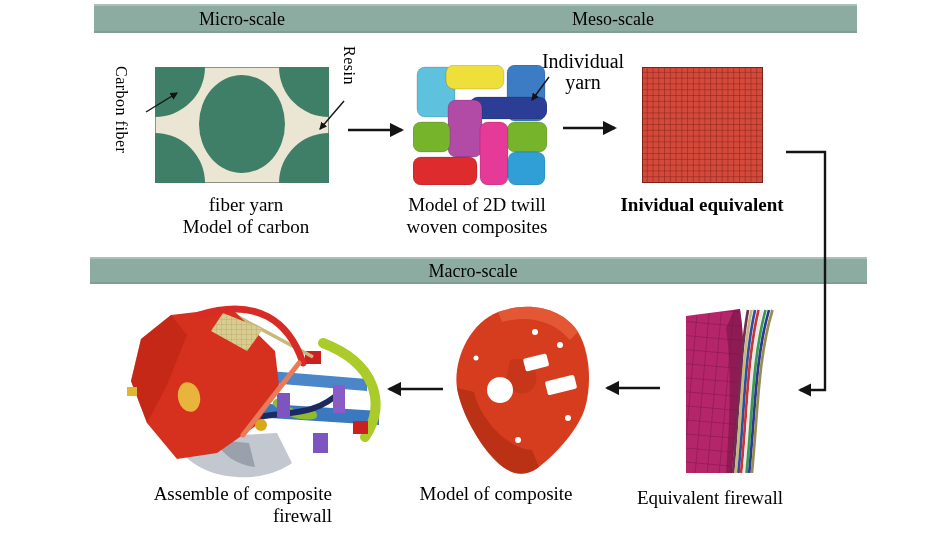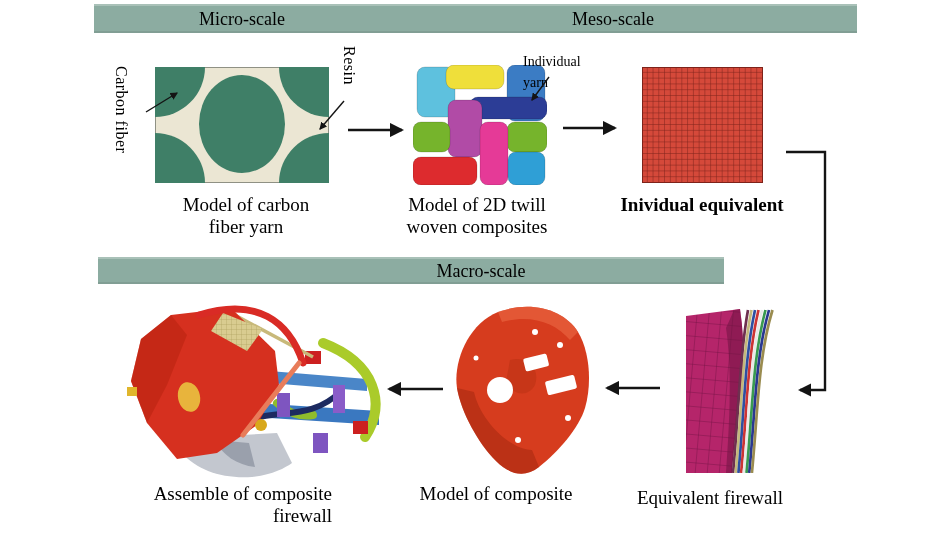--- a/index.html
+++ b/index.html
@@ -3,21 +3,21 @@
 <meta charset="utf-8">
 <style>
   html,body{margin:0;padding:0;background:#fff;}
   .canvas{position:relative;width:948px;height:533px;background:#ffffff;overflow:hidden;
           font-family:"Liberation Serif","DejaVu Serif",serif;color:#000000;}
   .abs{position:absolute;}
   .banner{position:absolute;background:#8caca1;box-shadow:inset 0 2px 0 rgba(255,255,255,.25), inset 0 -2px 0 rgba(0,0,0,.08);}
   .banner .blabel{position:absolute;top:50%;transform:translate(-50%,-50%);font-size:18px;white-space:nowrap;}
   .cap{position:absolute;text-align:center;font-size:19px;line-height:22px;white-space:nowrap;}
   .vlabel{position:absolute;writing-mode:vertical-rl;font-size:16px;letter-spacing:.5px;white-space:nowrap;}
-  .ylabel{position:absolute;font-size:14px;line-height:21px;white-space:nowrap;}
+  .ylabel{position:absolute;text-align:center;font-size:20px;line-height:21px;white-space:nowrap;}
   svg{display:block;}
   .overlay{position:absolute;left:0;top:0;pointer-events:none;}
 </style>
 </head>
 <body>
 
 <div class="canvas">
 
   <div class="banner" style="left:94px;top:4px;width:763px;height:29px;">
     <span class="blabel" style="left:148px;">Micro-scale</span>
@@ -60,32 +60,32 @@
     <defs>
       <pattern id="redgrid" width="5.76" height="5.8" patternUnits="userSpaceOnUse">
         <rect width="5.76" height="5.8" fill="#d5493a"></rect>
         <path d="M5.76,0 V5.8 M0,5.8 H5.76" stroke="#7e231a" stroke-width="1" fill="none"></path>
       </pattern>
     </defs>
     <rect x="0.5" y="0.5" width="120" height="115" fill="url(#redgrid)" stroke="#7e231a" stroke-width="1"></rect>
   </svg>
 
   <div class="cap" style="left:146px;top:194px;width:200px;">
+    <div>fiber yarn</div>
     <div>Model of carbon</div>
-    <div>fiber yarn</div>
   </div>
   <div class="cap" style="left:377px;top:194px;width:200px;">
     <div>Model of 2D twill</div>
     <div>woven composites</div>
   </div>
   <div class="cap" style="left:602px;top:194px;width:200px;font-weight:bold;">
     <div>Inividual equivalent</div>
   </div>
 
-  <div class="banner" style="left:98px;top:257px;width:626px;height:27px;">
+  <div class="banner" style="left:90px;top:257px;width:777px;height:27px;">
     <span class="blabel" style="left:383px;">Macro-scale</span>
   </div>
 
   <svg class="abs" style="left:127px;top:305px;" width="270" height="175" viewBox="0 0 270 175">
     <defs>
       <pattern id="mesh" width="5" height="5" patternUnits="userSpaceOnUse">
         <rect width="5" height="5" fill="#d9cc90"></rect>
         <path d="M5,0 V5 M0,5 H5" stroke="#a89858" stroke-width="0.6" fill="none"></path>
       </pattern>
     </defs>

